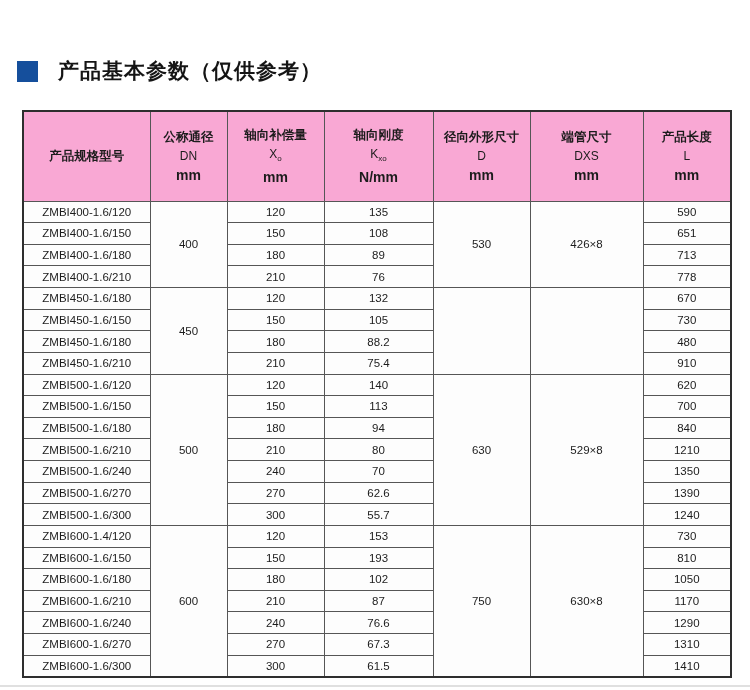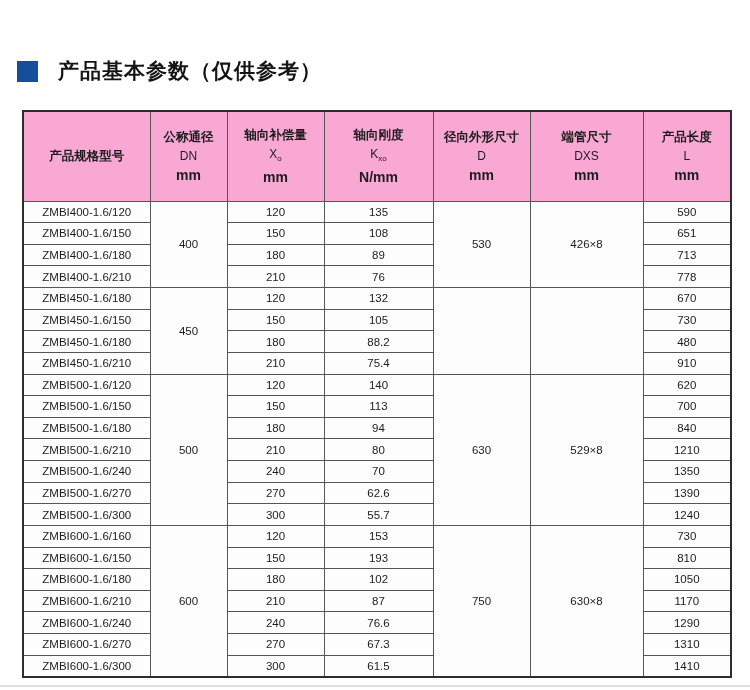--- a/index.html
+++ b/index.html
@@ -216,21 +216,21 @@
           <td class="k-cell">62.6</td>
           <td class="l-cell">1390</td>
         </tr>
         <tr>
           <td class="model-cell">ZMBI500-1.6/300</td>
           <td class="x0-cell">300</td>
           <td class="k-cell">55.7</td>
           <td class="l-cell">1240</td>
         </tr>
         <tr>
-          <td class="model-cell">ZMBI600-1.6/160</td>
+          <td class="model-cell">ZMBI600-1.4/120</td>
           <td class="dn-cell" rowspan="7">600</td>
           <td class="x0-cell">120</td>
           <td class="k-cell">153</td>
           <td class="d-cell" rowspan="7">750</td>
           <td class="dxs-cell" rowspan="7">630×8</td>
           <td class="l-cell">730</td>
         </tr>
         <tr>
           <td class="model-cell">ZMBI600-1.6/150</td>
           <td class="x0-cell">150</td>

